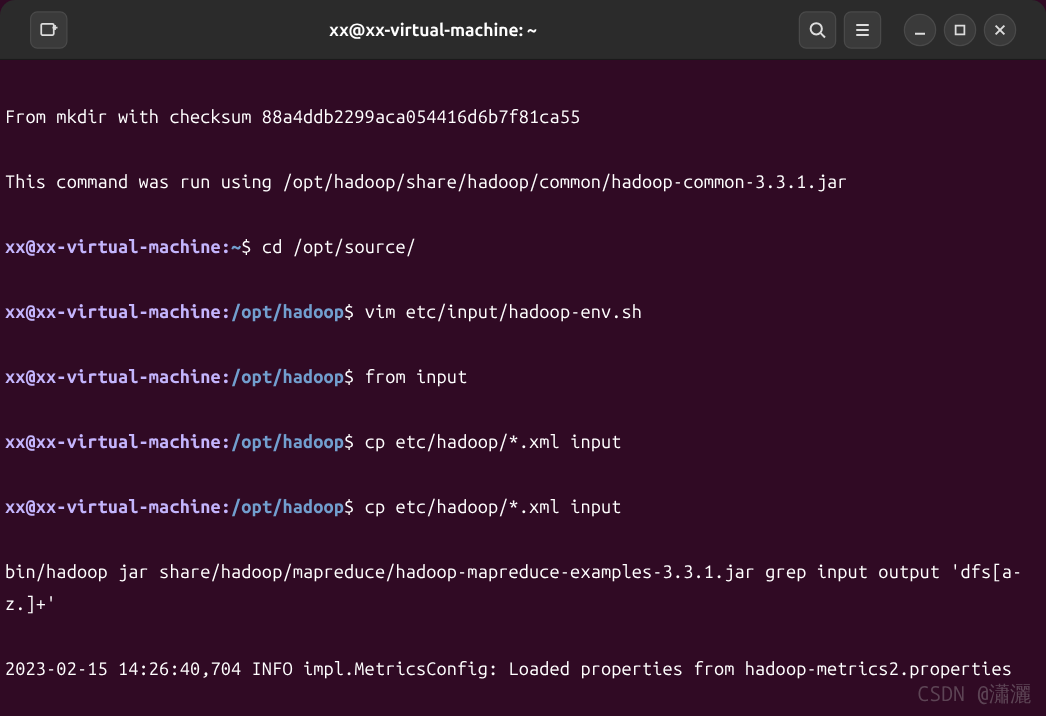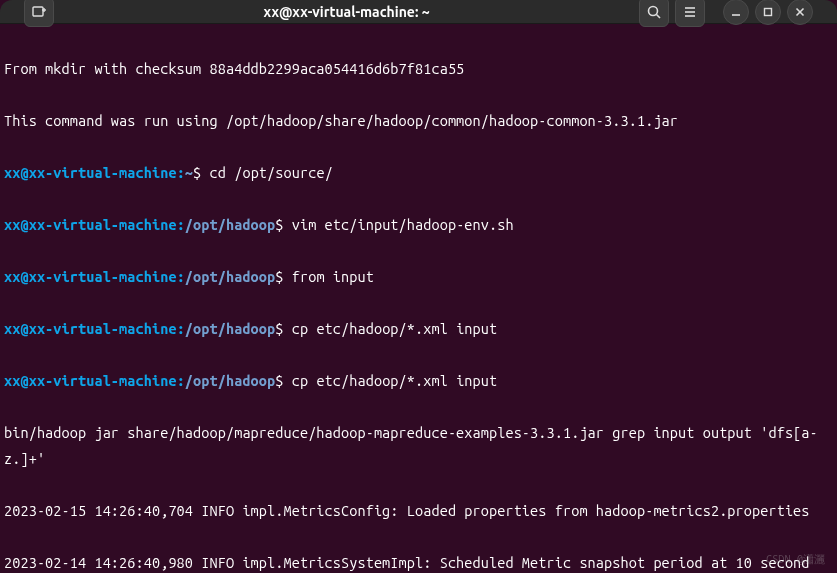--- a/index.html
+++ b/index.html
@@ -6,21 +6,21 @@
   body {
     width: 837px;
     height: 573px;
     background: #300a24;
     font-family: "Ubuntu Mono", "DejaVu Sans Mono", monospace;
     font-size: 14.5px;
     color: #ffffff;
     overflow: hidden;
   }
   .titlebar {
-    height: 24px;
+    height: 48px;
     background: #2b2b2b;
     border-top-left-radius: 12px;
     border-top-right-radius: 12px;
     display: flex;
     align-items: center;
     padding: 0 24px;
     gap: 6px;
     border-bottom: 1px solid #1a1a1a;
   }
   .tb-btn {
@@ -57,25 +57,25 @@
     font-weight: bold;
   }
   .spacer { width: 6px; }
   .terminal {
     padding: 6px 4px;
     line-height: 26px;
     white-space: pre-wrap;
     word-break: break-all;
     letter-spacing: 0.1px;
   }
-  .prompt-user { color: #0ea5e9; font-weight: bold; }
+  .prompt-user { color: #c4b5fd; font-weight: bold; }
   .prompt-path { color: #729fcf; font-weight: bold; }
   .line { display: block; }
   svg { display: block; }
-  .watermark { position: absolute; right: 12px; bottom: 6px; color: #b0b0b0; opacity: .35; font-size: 11px; pointer-events: none;}
+  .watermark { position: absolute; right: 12px; bottom: 6px; color: #b0b0b0; opacity: .35; font-size: 17px; pointer-events: none;}
 </style>
 </head>
 <body>
 
 <div class="titlebar">
   <div class="tb-btn">
     <svg width="16" height="16" viewBox="0 0 16 16" fill="none" stroke="#ddd" stroke-width="1.4">
       <rect x="2" y="3" width="10" height="9" rx="1"></rect>
       <line x1="11" y1="6" x2="15" y2="6"></line>
       <line x1="13" y1="4" x2="13" y2="8"></line>

